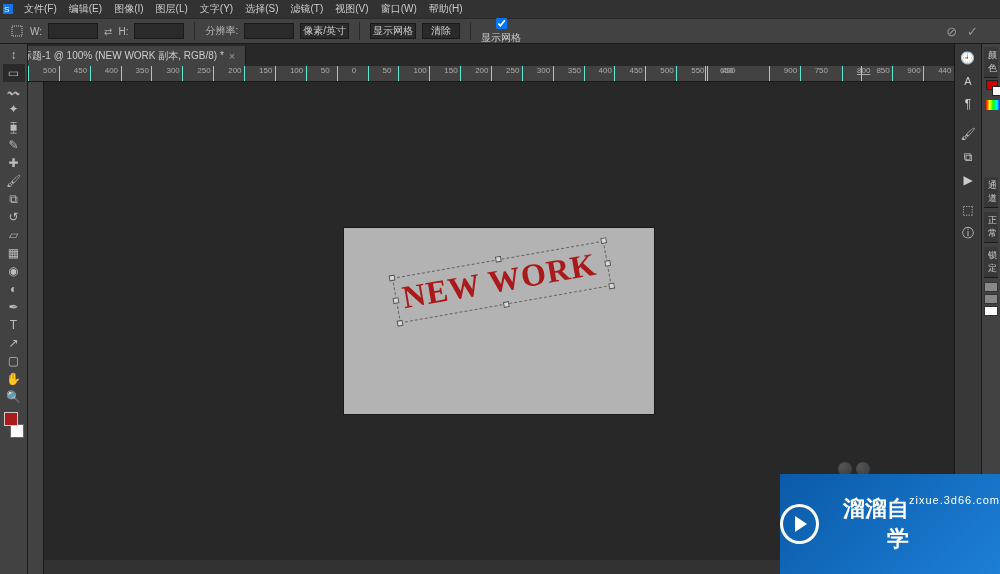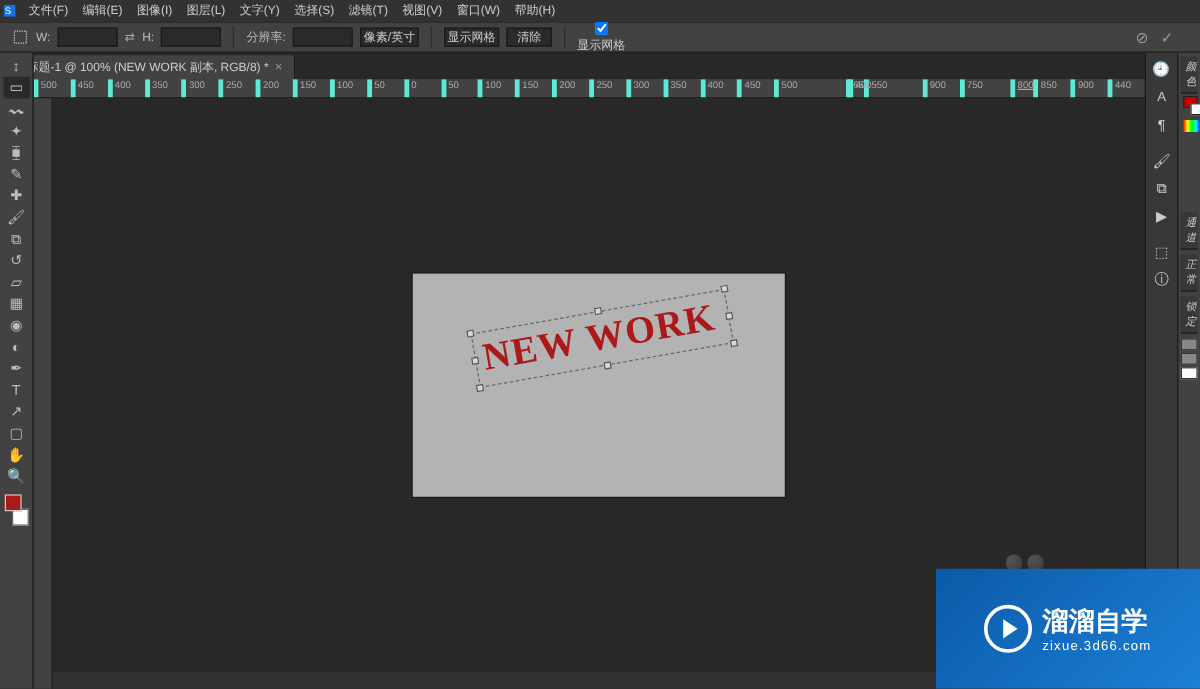--- a/index.html
+++ b/index.html
@@ -24,38 +24,38 @@
     .doc-tab .close { color: #999; cursor: pointer; font-size: 11px; }
     
     .tool-panel { position: absolute; top: 44px; left: 0; width: 28px; bottom: 0; background: #424242; border-right: 1px solid #1a1a1a; display: flex; flex-direction: column; align-items: center; padding-top: 2px; }
     .tool-panel .tool { width: 22px; height: 18px; display: flex; align-items: center; justify-content: center; color: #bbb; font-size: 12px; cursor: pointer; margin-bottom: 0px; }
     .tool-panel .tool.active { background: #2a2a2a; }
     .tool-panel .swatch-area { margin-top: 6px; position: relative; width: 24px; height: 28px; }
     .swatch-fg { position: absolute; top: 0; left: 2px; width: 14px; height: 14px; background: #aa1a1a; border: 1px solid #ccc; z-index: 2; }
     .swatch-bg { position: absolute; bottom: 2px; right: 2px; width: 14px; height: 14px; background: #fff; border: 1px solid #666; }
     
     .ruler-h { position: absolute; top: 66px; left: 28px; right: 46px; height: 16px; background: #424242; border-bottom: 1px solid #1a1a1a; overflow: hidden; color: #aaa; font-size: 8px; }
-    .ruler-h .tick { position: absolute; top: 0; border-left: 4px solid #5eead4; height: 16px; padding-left: 2px; }
+    .ruler-h .tick { position: absolute; top: 0; border-left: 1px solid #5eead4; height: 16px; padding-left: 14px; }
     .ruler-v { position: absolute; top: 82px; left: 28px; bottom: 0; width: 16px; background: #424242; border-right: 1px solid #1a1a1a; }
     
     .canvas-area { position: absolute; top: 82px; left: 44px; right: 46px; bottom: 14px; background: #282828; display: flex; align-items: center; justify-content: center; }
     .artboard { width: 310px; height: 186px; background: #b3b3b3; position: relative; box-shadow: 0 0 0 1px #1a1a1a; }
     .selection-box { position: absolute; border: 1px dashed #666; }
     .handle { position: absolute; width: 6px; height: 6px; background: #d8d8d8; border: 1px solid #555; }
     
     .right-dock { position: absolute; top: 44px; right: 0; width: 46px; bottom: 0; display: flex; }
     .collapsed-strip { width: 27px; background: #383838; border-left: 1px solid #1a1a1a; display: flex; flex-direction: column; align-items: center; gap: 3px; padding-top: 4px; }
     .collapsed-strip .picon { width: 22px; height: 20px; display: flex; align-items: center; justify-content: center; color: #ccc; font-size: 12px; cursor: pointer; }
-    .expanded-strip { width: 19px; background: #424242; border-left: 1px solid #1a1a1a; font-style: italic; }
+    .expanded-strip { width: 19px; background: #424242; border-left: 1px solid #1a1a1a; }
     .panel-header { background: #383838; color: #ccc; font-size: 9px; padding: 2px 4px; border-bottom: 1px solid #1a1a1a; width: 100%; text-align: left; }
     
     .watermark { position: absolute; right: 0; bottom: 0; width: 220px; height: 100px; background: linear-gradient(135deg, #0a5aa8, #1d7fd6); display: flex; align-items: center; justify-content: center; gap: 8px; }
     .watermark .playicon { width: 40px; height: 40px; border: 3px solid #fff; border-radius: 50%; display: flex; align-items: center; justify-content: center; }
     .watermark .playicon .tri { width: 0; height: 0; border-left: 12px solid #fff; border-top: 8px solid transparent; border-bottom: 8px solid transparent; margin-left: 3px; }
-    .watermark .wmtext { display: flex; flex-direction: column; color: #fff; }
+    .watermark .wmtext { display: flex; color: #fff; text-align: right; }
     .watermark .wm-main { font-size: 22px; font-weight: bold; }
     .watermark .wm-sub { font-size: 11px; letter-spacing: 1px; }
     
     .ghost-spheres { position: absolute; right: 130px; bottom: 98px; display: flex; gap: 4px; opacity: 0.2; }
     .ghost-spheres div { width: 14px; height: 14px; border-radius: 50%; background: radial-gradient(circle at 30% 30%, #fff, #888); }
     
     .ico { display: inline-flex; }
     .swpair { position: relative; width: 18px; height: 16px; }
     .swpair .a { position: absolute; top:0; left:0; width:12px; height:10px; background:#c00; border:1px solid #222;}
     .swpair .b { position: absolute; bottom:0; right:0; width:12px; height:10px; background:#fff; border:1px solid #222;}
@@ -134,21 +134,21 @@
     <div class="tick" style="left: 339.533px;">50</div>
     <div class="tick" style="left: 370.4px;">100</div>
     <div class="tick" style="left: 401.267px;">150</div>
     <div class="tick" style="left: 432.133px;">200</div>
     <div class="tick" style="left: 463px;">250</div>
     <div class="tick" style="left: 493.867px;">300</div>
     <div class="tick" style="left: 524.733px;">350</div>
     <div class="tick" style="left: 555.6px;">400</div>
     <div class="tick" style="left: 586.467px;">450</div>
     <div class="tick" style="left: 617.333px;">500</div>
-    <div class="tick" style="left: 648.2px; margin-left: 44px;">550</div>
+    <div class="tick" style="left: 648.2px;">550</div>
     <div class="tick" style="left: 679.067px;">400</div>
     <div class="tick" style="left: 677px;">650</div>
     <div class="tick" style="left: 740.8px;">900</div>
     <div class="tick" style="left: 771.667px;">750</div>
     <div class="tick" style="left: 814px; text-decoration: underline;">800</div>
     <div class="tick" style="left: 833.4px;">850</div>
     <div class="tick" style="left: 864.267px;">900</div>
     <div class="tick" style="left: 895.133px;">440</div>
   </div>
 

